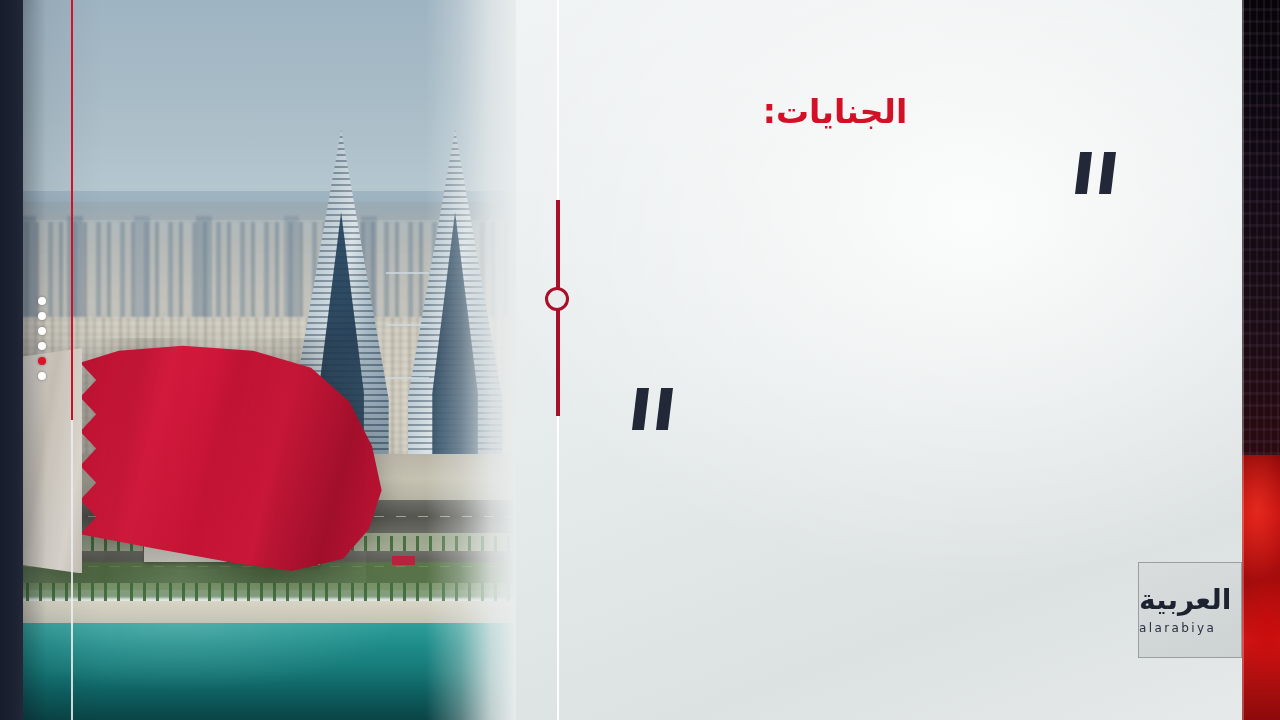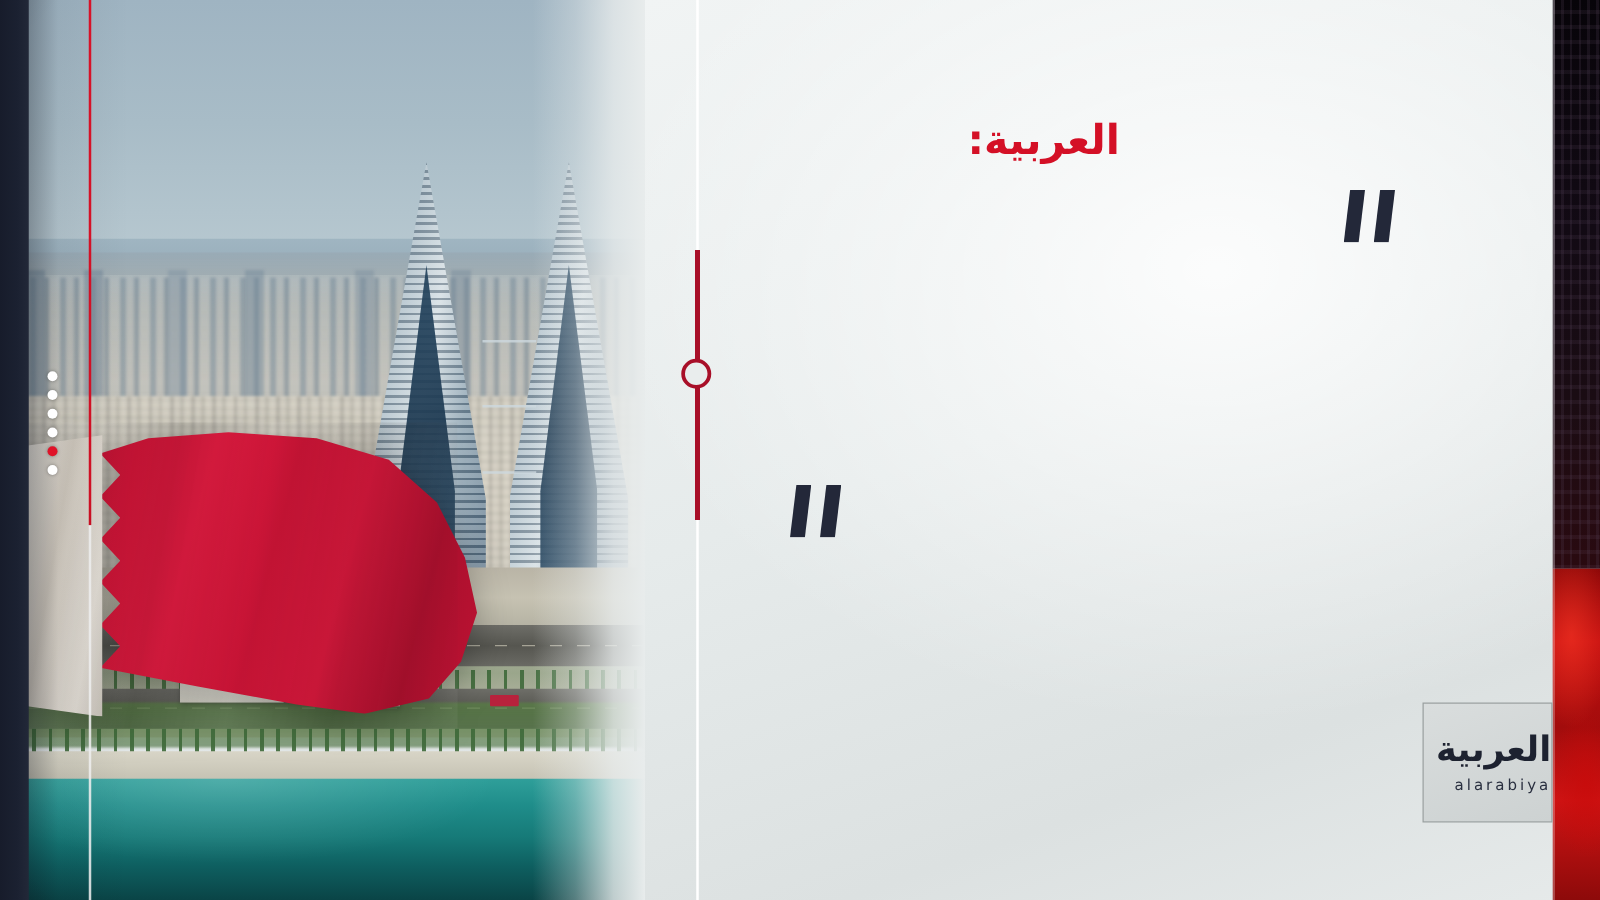--- a/index.html
+++ b/index.html
@@ -306,21 +306,21 @@
   .rs-edge {
     position:absolute; left:0; top:0; width:2px; height:100%;
     background:rgba(255,255,255,.25);
   }
 
   
   .logo-box {
     position:absolute; left:1138px; top:562px; width:104px; height:96px; z-index:13;
     background: linear-gradient(160deg,#d9dddd,#cdd2d2);
     border:1px solid #9aa0a0;
-    display:flex; flex-direction:column; align-items:flex-end; justify-content:center;
+    display:flex; flex-direction:column; align-items:flex-start; justify-content:center;
   }
   .logo-ar {
     font-size:28px; font-weight:700; color:#1d2230; line-height:1;
     direction:rtl; margin-bottom:8px;
   }
   .logo-en {
     font-size:12px; color:#2a3040; letter-spacing:2.4px; line-height:1;
   }
 </style>
 </head>
@@ -394,21 +394,21 @@
   <div class="quote top">
     <span class="a"></span>
     <span class="b"></span>
   </div>
   <div class="quote bottom">
     <span class="a"></span>
     <span class="b"></span>
   </div>
 
   <div class="text-wrap">
-    <div class="kicker">العربية:</div>
+    <div class="kicker">الجنايات:</div>
   </div>
 
   <div class="right-strip">
     <div class="rs-dark"></div>
     <div class="rs-red"></div>
     <div class="rs-edge"></div>
   </div>
 
   <div class="logo-box">
     <div class="logo-ar">العربية</div>

